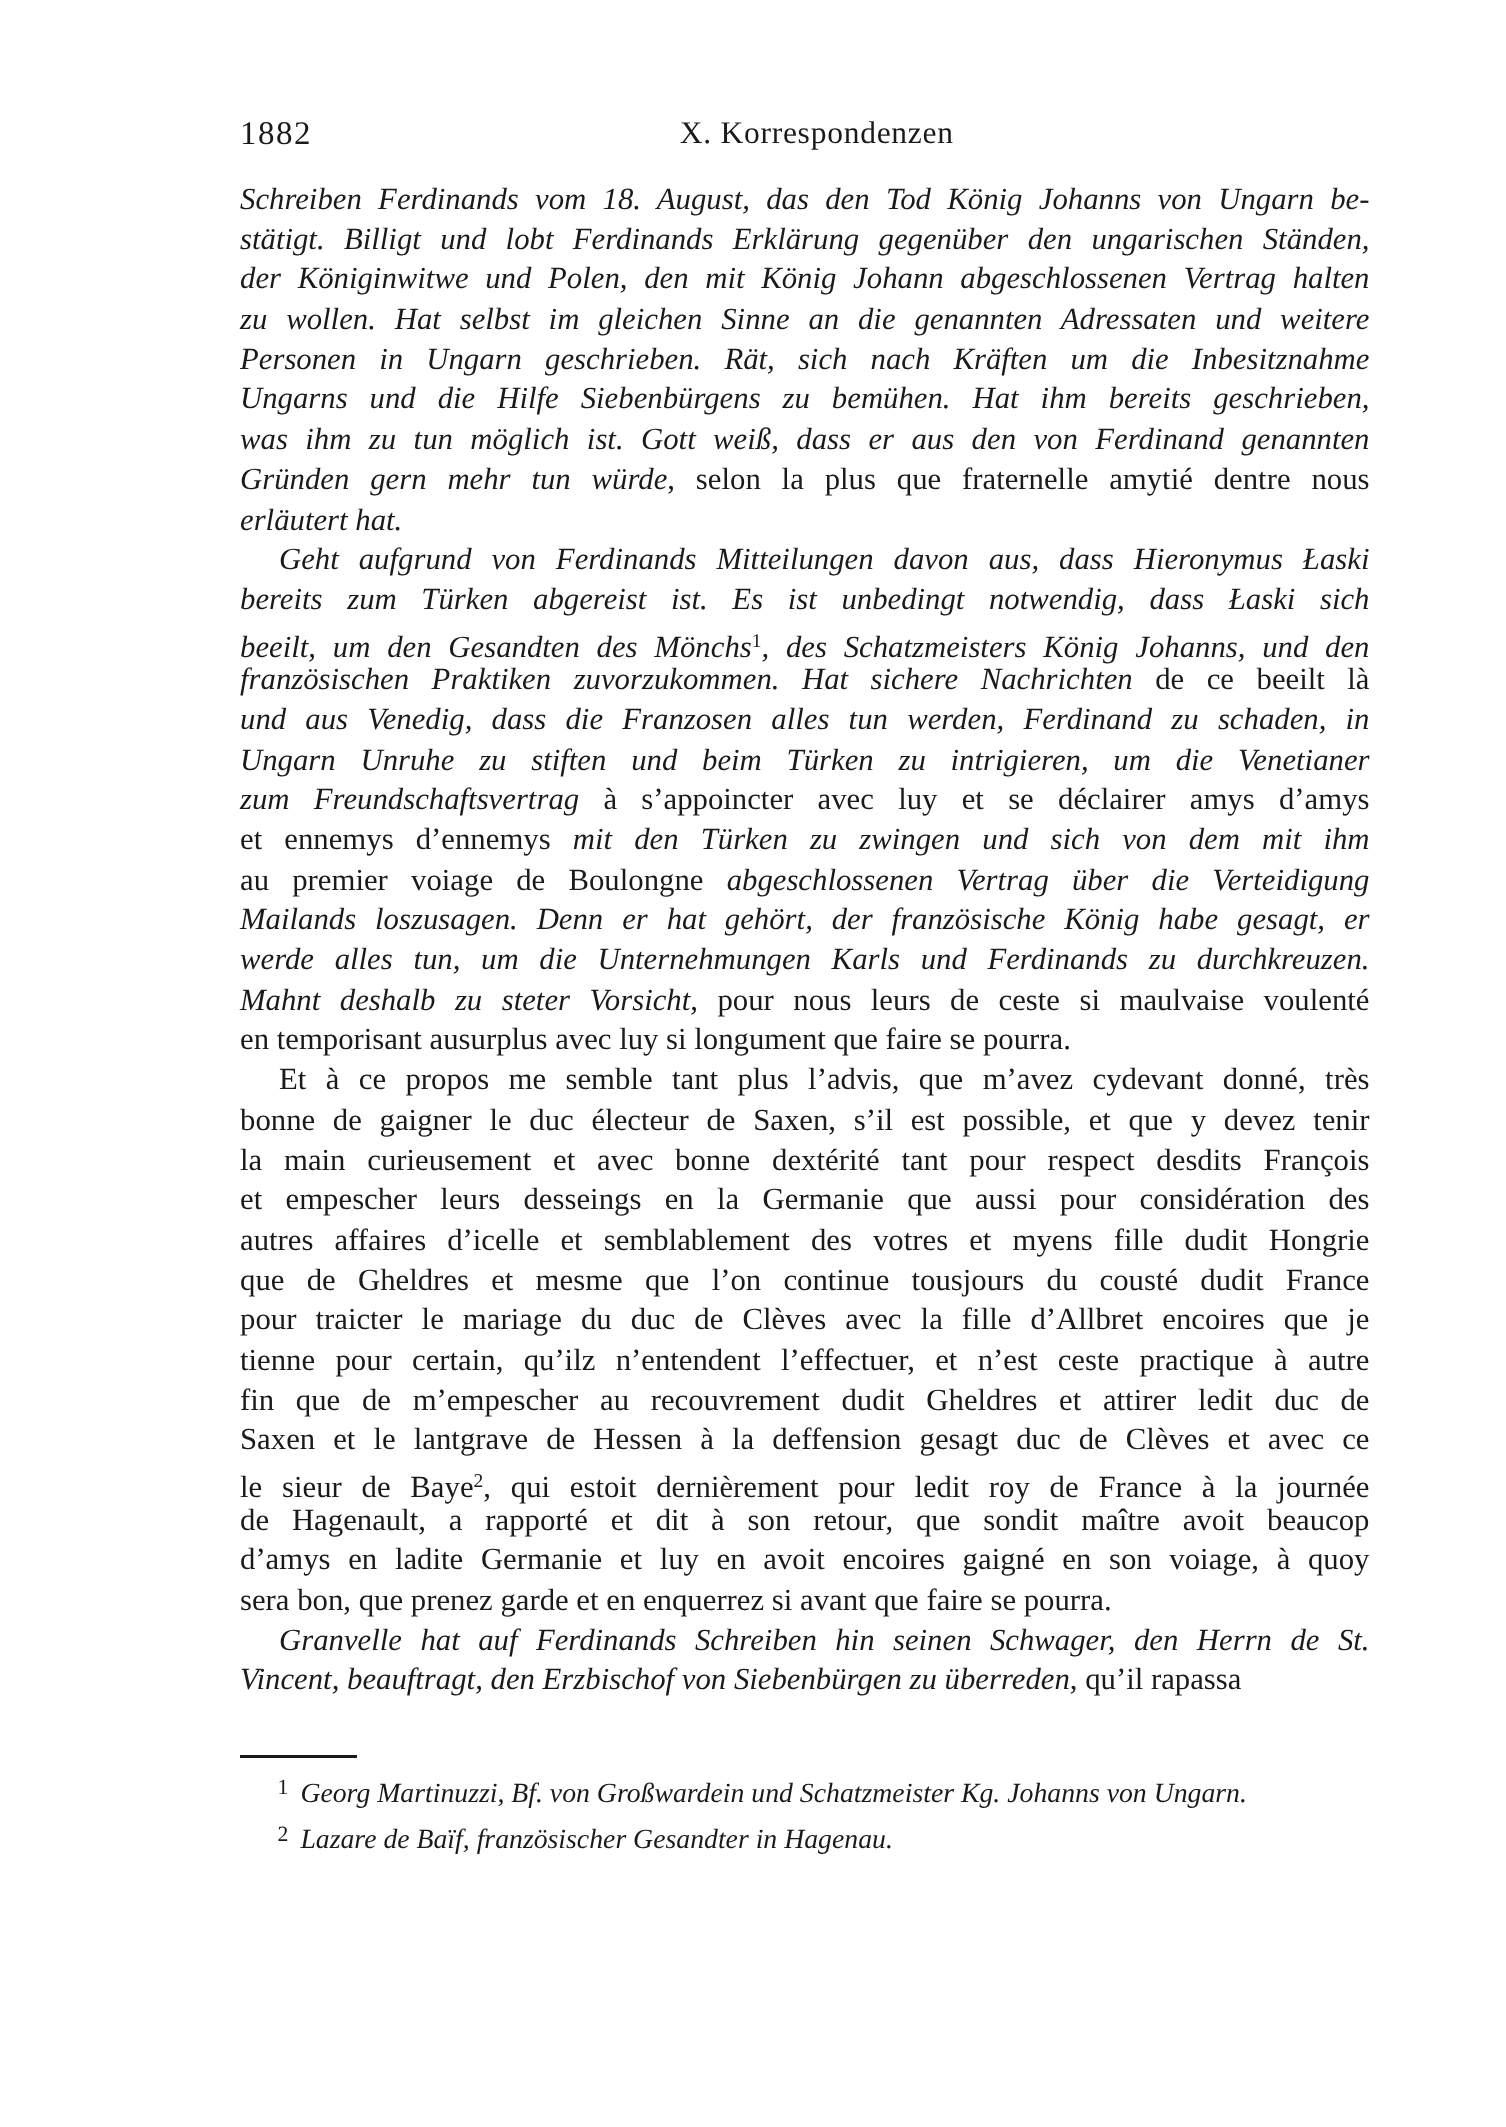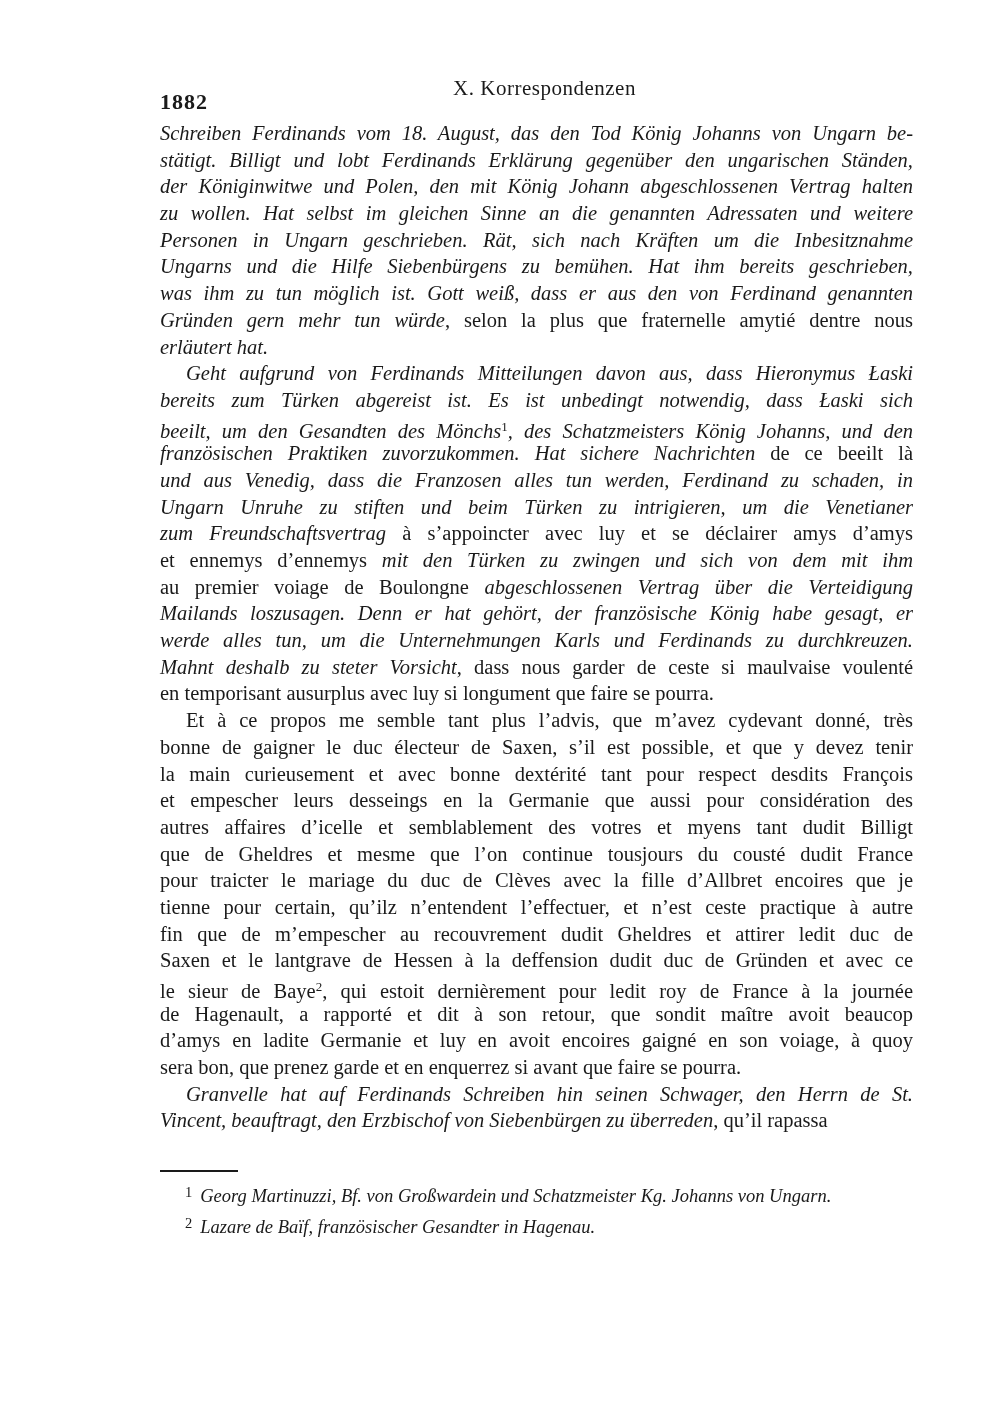--- a/index.html
+++ b/index.html
@@ -6,21 +6,21 @@
   body{
     width:1004px;height:1418px;
     background:#ffffff;
     font-family:"Liberation Serif","DejaVu Serif",serif;
     color:#1a1a1a;
     overflow:hidden;
   }
   .page{position:relative;width:1004px;height:1418px;background:#ffffff;}
   .textblock{position:absolute;left:160px;top:76px;width:753px;}
   .header{position:relative;height:27px;margin-bottom:17px;font-size:22px;}
-  .pagenum{position:absolute;left:0;top:13px;letter-spacing:1px;font-weight:bold;}
+  .pagenum{position:absolute;left:0;top:0;letter-spacing:1px;}
   .running{position:absolute;left:16px;right:0;text-align:center;font-size:21px;letter-spacing:0.5px;}
   .bodytext{font-size:20.5px;}
   .line{
     height:26.7px;line-height:26.7px;
     white-space:nowrap;
     text-align:justify;text-justify:inter-word;
   }
   .line.j{text-align-last:justify;}
   .line.last{text-align-last:left;}
   .line.indent{padding-left:26px;}
@@ -55,32 +55,32 @@
         <div class="line j"><span class="it">bereits zum Türken abgereist ist. Es ist unbedingt notwendig, dass Łaski sich</span></div>
         <div class="line j"><span class="it">beeilt, um den Gesandten des Mönchs</span><span class="sup">1</span><span class="it">, des Schatzmeisters König Johanns, und den</span></div>
         <div class="line j"><span class="it">französischen Praktiken zuvorzukommen. Hat sichere Nachrichten </span><span class="">de ce beeilt là</span></div>
         <div class="line j"><span class="it">und aus Venedig, dass die Franzosen alles tun werden, Ferdinand zu schaden, in</span></div>
         <div class="line j"><span class="it">Ungarn Unruhe zu stiften und beim Türken zu intrigieren, um die Venetianer</span></div>
         <div class="line j"><span class="it">zum Freundschaftsvertrag </span><span class="">à s’appoincter avec luy et se déclairer amys d’amys</span></div>
         <div class="line j"><span class="">et ennemys d’ennemys </span><span class="it">mit den Türken zu zwingen und sich von dem mit ihm</span></div>
         <div class="line j"><span class="">au premier voiage de Boulongne </span><span class="it">abgeschlossenen Vertrag über die Verteidigung</span></div>
         <div class="line j"><span class="it">Mailands loszusagen. Denn er hat gehört, der französische König habe gesagt, er</span></div>
         <div class="line j"><span class="it">werde alles tun, um die Unternehmungen Karls und Ferdinands zu durchkreuzen.</span></div>
-        <div class="line j"><span class="it">Mahnt deshalb zu steter Vorsicht</span><span class="">, dass nous garder de ceste si maulvaise voulenté</span></div>
+        <div class="line j"><span class="it">Mahnt deshalb zu steter Vorsicht</span><span class="">, pour nous leurs de ceste si maulvaise voulenté</span></div>
         <div class="line last"><span class="">en temporisant ausurplus avec luy si longument que faire se pourra.</span></div>
         <div class="line j indent"><span class="">Et à ce propos me semble tant plus l’advis, que m’avez cydevant donné, très</span></div>
         <div class="line j"><span class="">bonne de gaigner le duc électeur de Saxen, s’il est possible, et que y devez tenir</span></div>
         <div class="line j"><span class="">la main curieusement et avec bonne dextérité tant pour respect desdits François</span></div>
         <div class="line j"><span class="">et empescher leurs desseings en la Germanie que aussi pour considération des</span></div>
-        <div class="line j"><span class="">autres affaires d’icelle et semblablement des votres et myens tant dudit Billigt</span></div>
+        <div class="line j"><span class="">autres affaires d’icelle et semblablement des votres et myens fille dudit Hongrie</span></div>
         <div class="line j"><span class="">que de Gheldres et mesme que l’on continue tousjours du cousté dudit France</span></div>
         <div class="line j"><span class="">pour traicter le mariage du duc de Clèves avec la fille d’Allbret encoires que je</span></div>
         <div class="line j"><span class="">tienne pour certain, qu’ilz n’entendent l’effectuer, et n’est ceste practique à autre</span></div>
         <div class="line j"><span class="">fin que de m’empescher au recouvrement dudit Gheldres et attirer ledit duc de</span></div>
-        <div class="line j"><span class="">Saxen et le lantgrave de Hessen à la deffension dudit duc de Gründen et avec ce</span></div>
+        <div class="line j"><span class="">Saxen et le lantgrave de Hessen à la deffension gesagt duc de Clèves et avec ce</span></div>
         <div class="line j"><span class="">le sieur de Baye</span><span class="sup">2</span><span class="">, qui estoit dernièrement pour ledit roy de France à la journée</span></div>
         <div class="line j"><span class="">de Hagenault, a rapporté et dit à son retour, que sondit maître avoit beaucop</span></div>
         <div class="line j"><span class="">d’amys en ladite Germanie et luy en avoit encoires gaigné en son voiage, à quoy</span></div>
         <div class="line last"><span class="">sera bon, que prenez garde et en enquerrez si avant que faire se pourra.</span></div>
         <div class="line j indent"><span class="it">Granvelle hat auf Ferdinands Schreiben hin seinen Schwager, den Herrn de St.</span></div>
         <div class="line last"><span class="it">Vincent, beauftragt, den Erzbischof von Siebenbürgen zu überreden</span><span class="">, qu’il rapassa</span></div>
       </div>
     <div class="footnotes">
       <div class="fnrule"></div>
       <div id="fn-lines">

